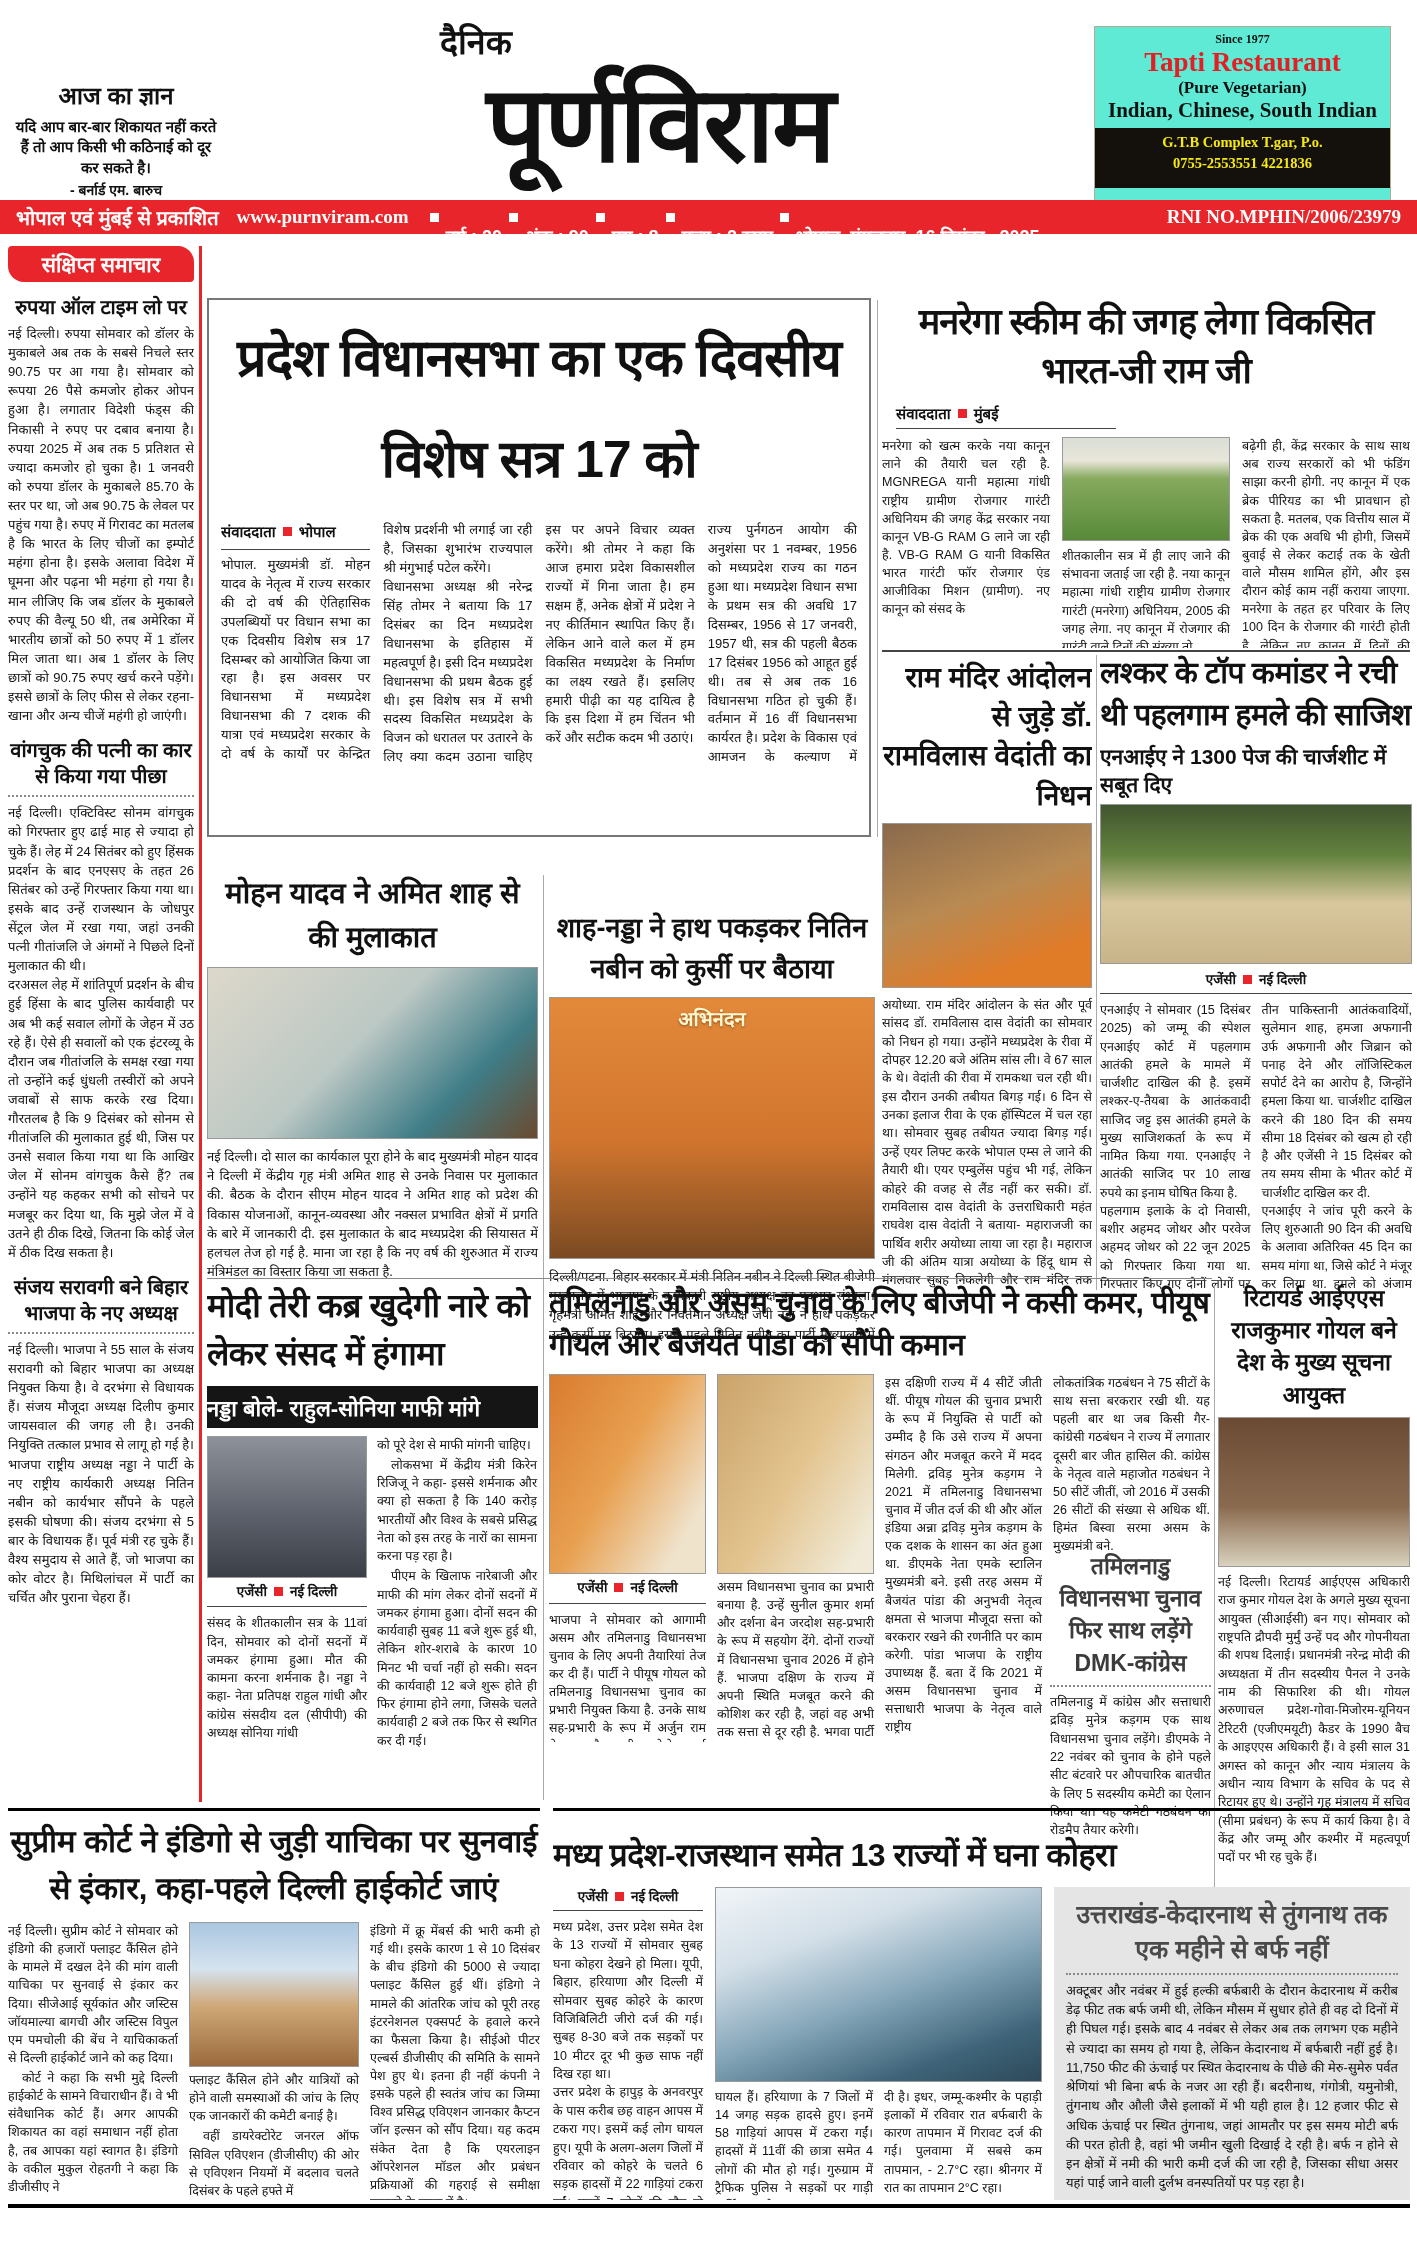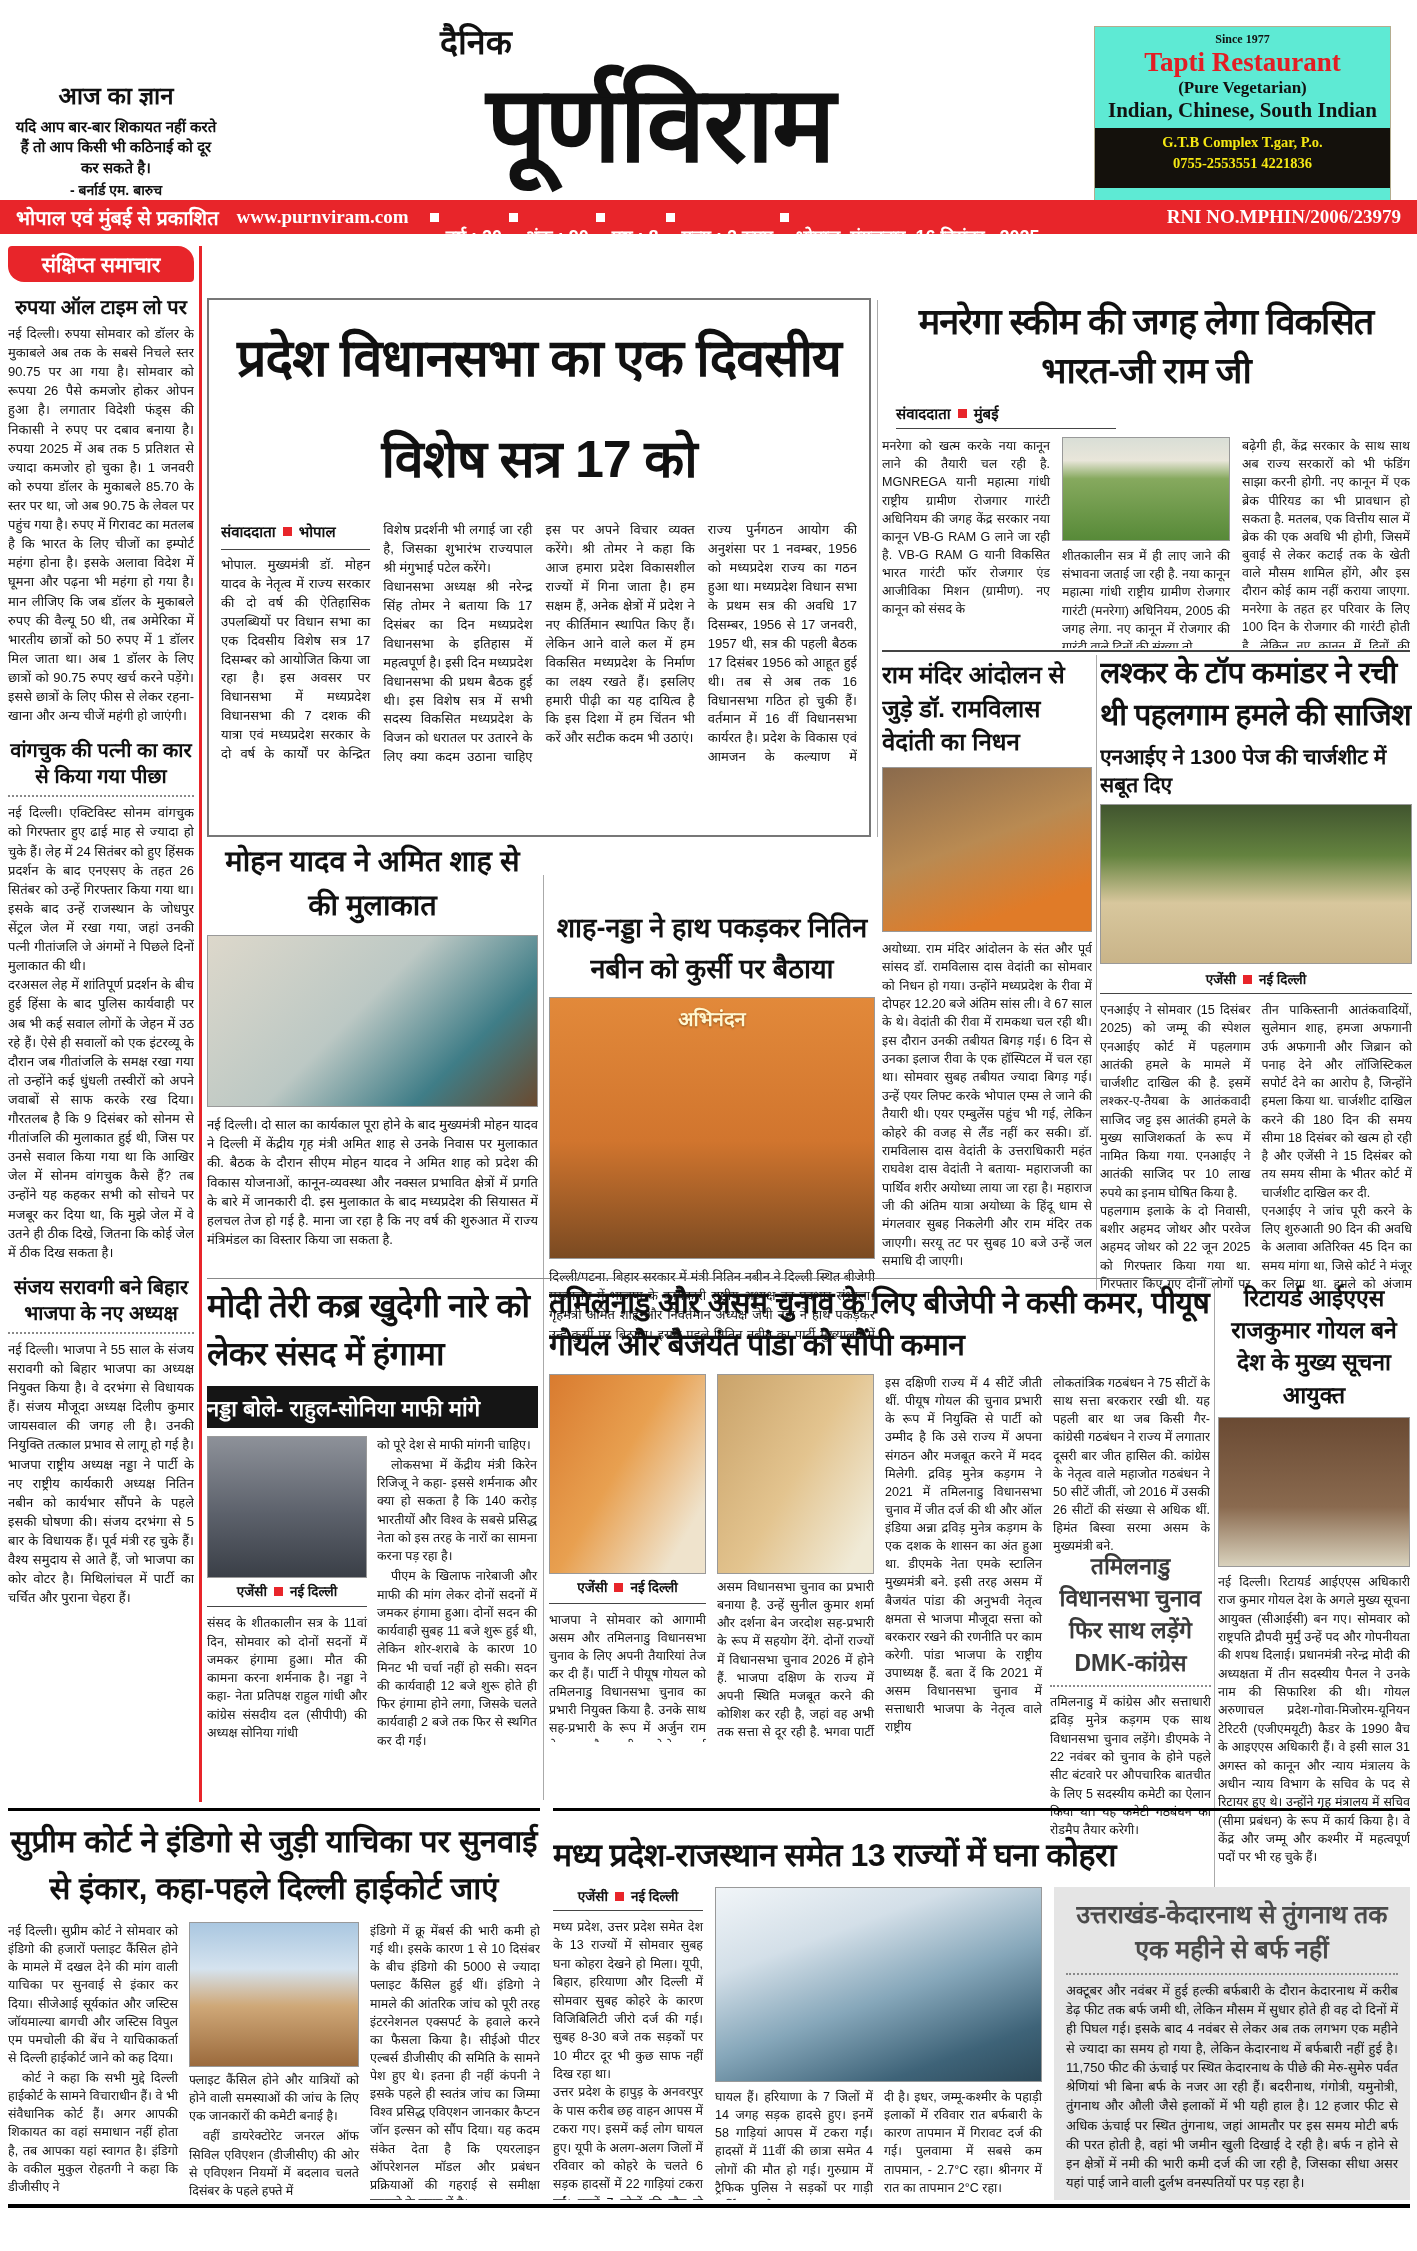--- a/index.html
+++ b/index.html
@@ -57,29 +57,29 @@
   .lead-body { margin-top:10px; column-count:4; column-gap:13px; font-size:13px;
     line-height:1.46; text-align:justify; height:250px; overflow:hidden; }
   
   .man { position:absolute; left:882px; top:298px; width:528px; height:350px; overflow:hidden; }
   .man-hl { font-size:36px; font-weight:800; text-align:center; line-height:1.35; letter-spacing:-1px; }
   .man-by { width:220px; margin:8px 0 0 14px; }
   .man-cols { display:flex; gap:12px; margin-top:8px; }
   .man-cols .col { flex:1; font-size:12.5px; line-height:1.45; text-align:justify; }
   
   .ved { position:absolute; left:882px; top:658px; width:210px; height:632px; overflow:hidden; }
-  .ved-hl { font-size:24px; font-weight:800; text-align:left; line-height:1.4; }
+  .ved-hl { font-size:28px; font-weight:800; text-align:right; line-height:1.4; }
   
   .las { position:absolute; left:1100px; top:652px; width:312px; height:638px; overflow:hidden; }
   .las-hl { font-size:30px; font-weight:800; line-height:1.4; letter-spacing:-0.5px; }
   .las-sub { font-size:21px; font-weight:800; margin:6px 0; }
   .las-body { column-count:2; column-gap:11px; font-size:12.5px; line-height:1.46; text-align:justify;
     height:310px; overflow:hidden; }
   
-  .moh { position:absolute; left:207px; top:840px; width:331px; height:470px; overflow:hidden; }
+  .moh { position:absolute; left:207px; top:872px; width:331px; height:470px; overflow:hidden; }
   .moh-hl { font-size:29px; font-weight:800; text-align:center; line-height:1.5; }
   .nit { position:absolute; left:549px; top:872px; width:326px; height:470px; overflow:hidden; }
   .nit-hl { font-size:27px; font-weight:800; text-align:center; line-height:1.5;margin-top:36px; }
   .photo-wrap { position:relative; }
   .photo-label { position:absolute; top:8px; left:50%; transform:translateX(-50%);
     color:#fff7d0; font-weight:800; font-size:20px; text-shadow:0 1px 2px #8a4a10; }
   
   .mod { position:absolute; left:207px; top:1282px; width:331px; height:520px; overflow:hidden; }
   .mod-hl { font-size:33px; font-weight:800; line-height:1.45; letter-spacing:-0.5px; }
   .mod-banner { background:#151515; color:#fff; font-size:22px; font-weight:800;

